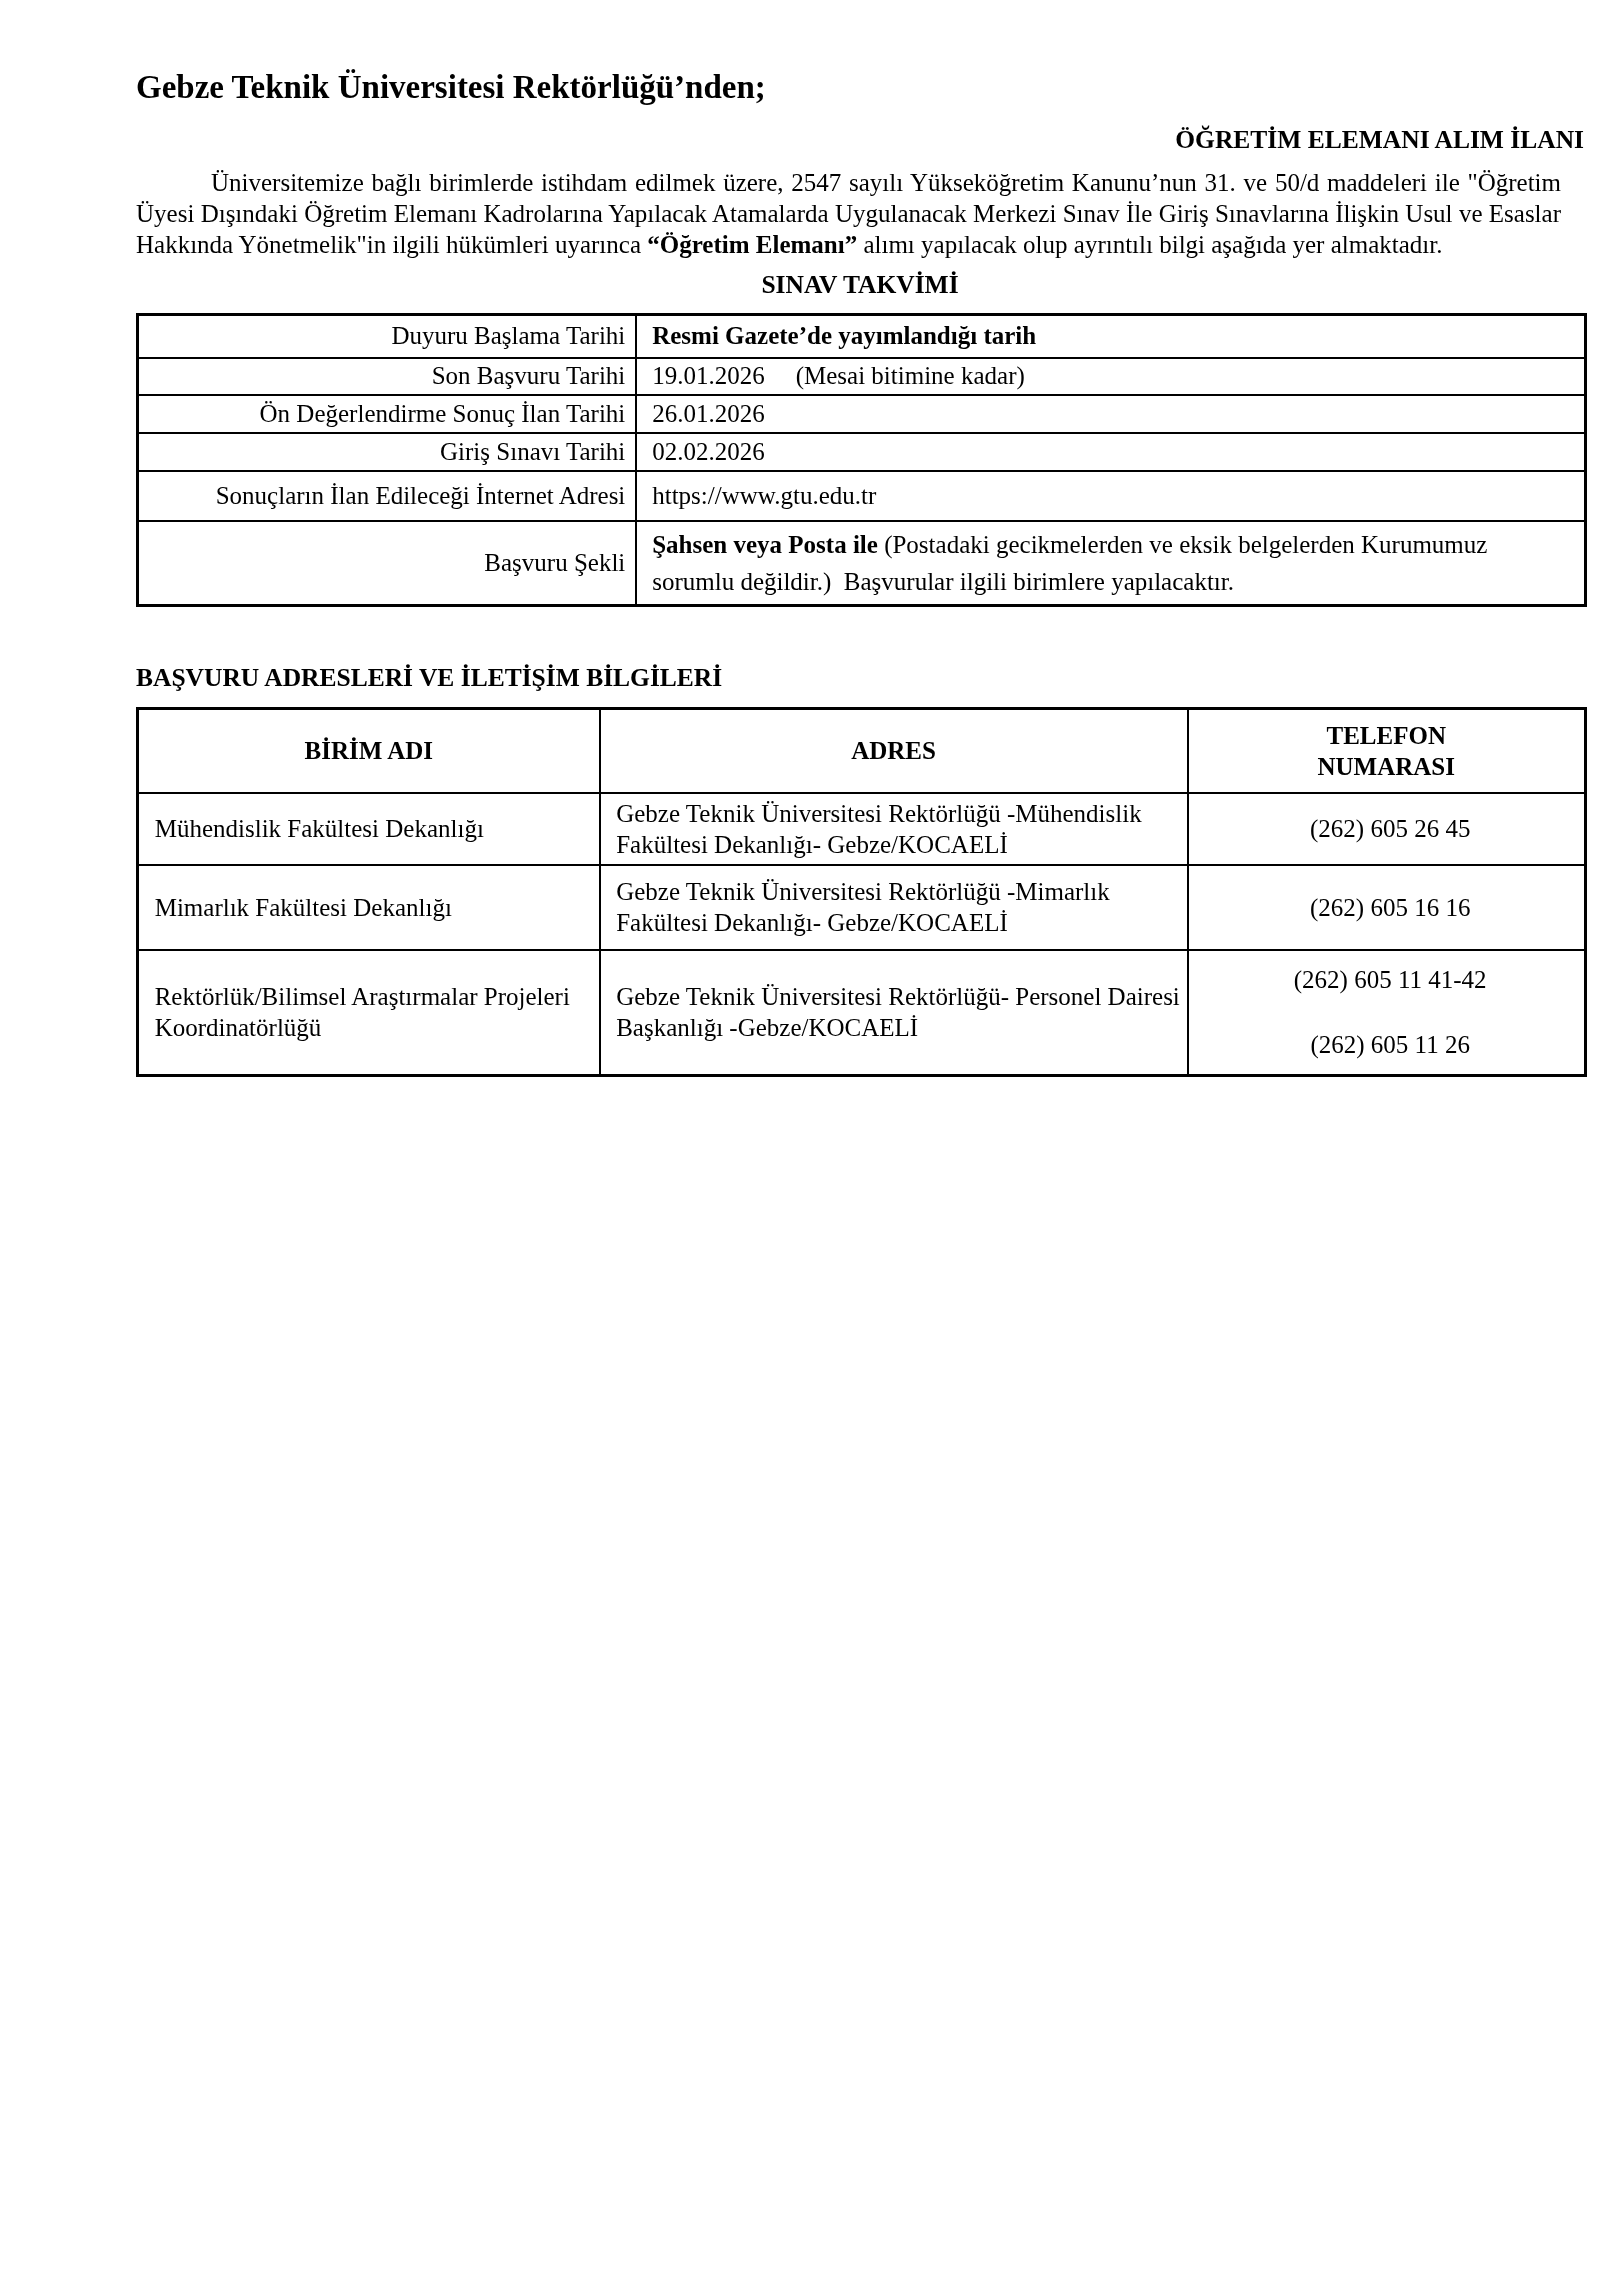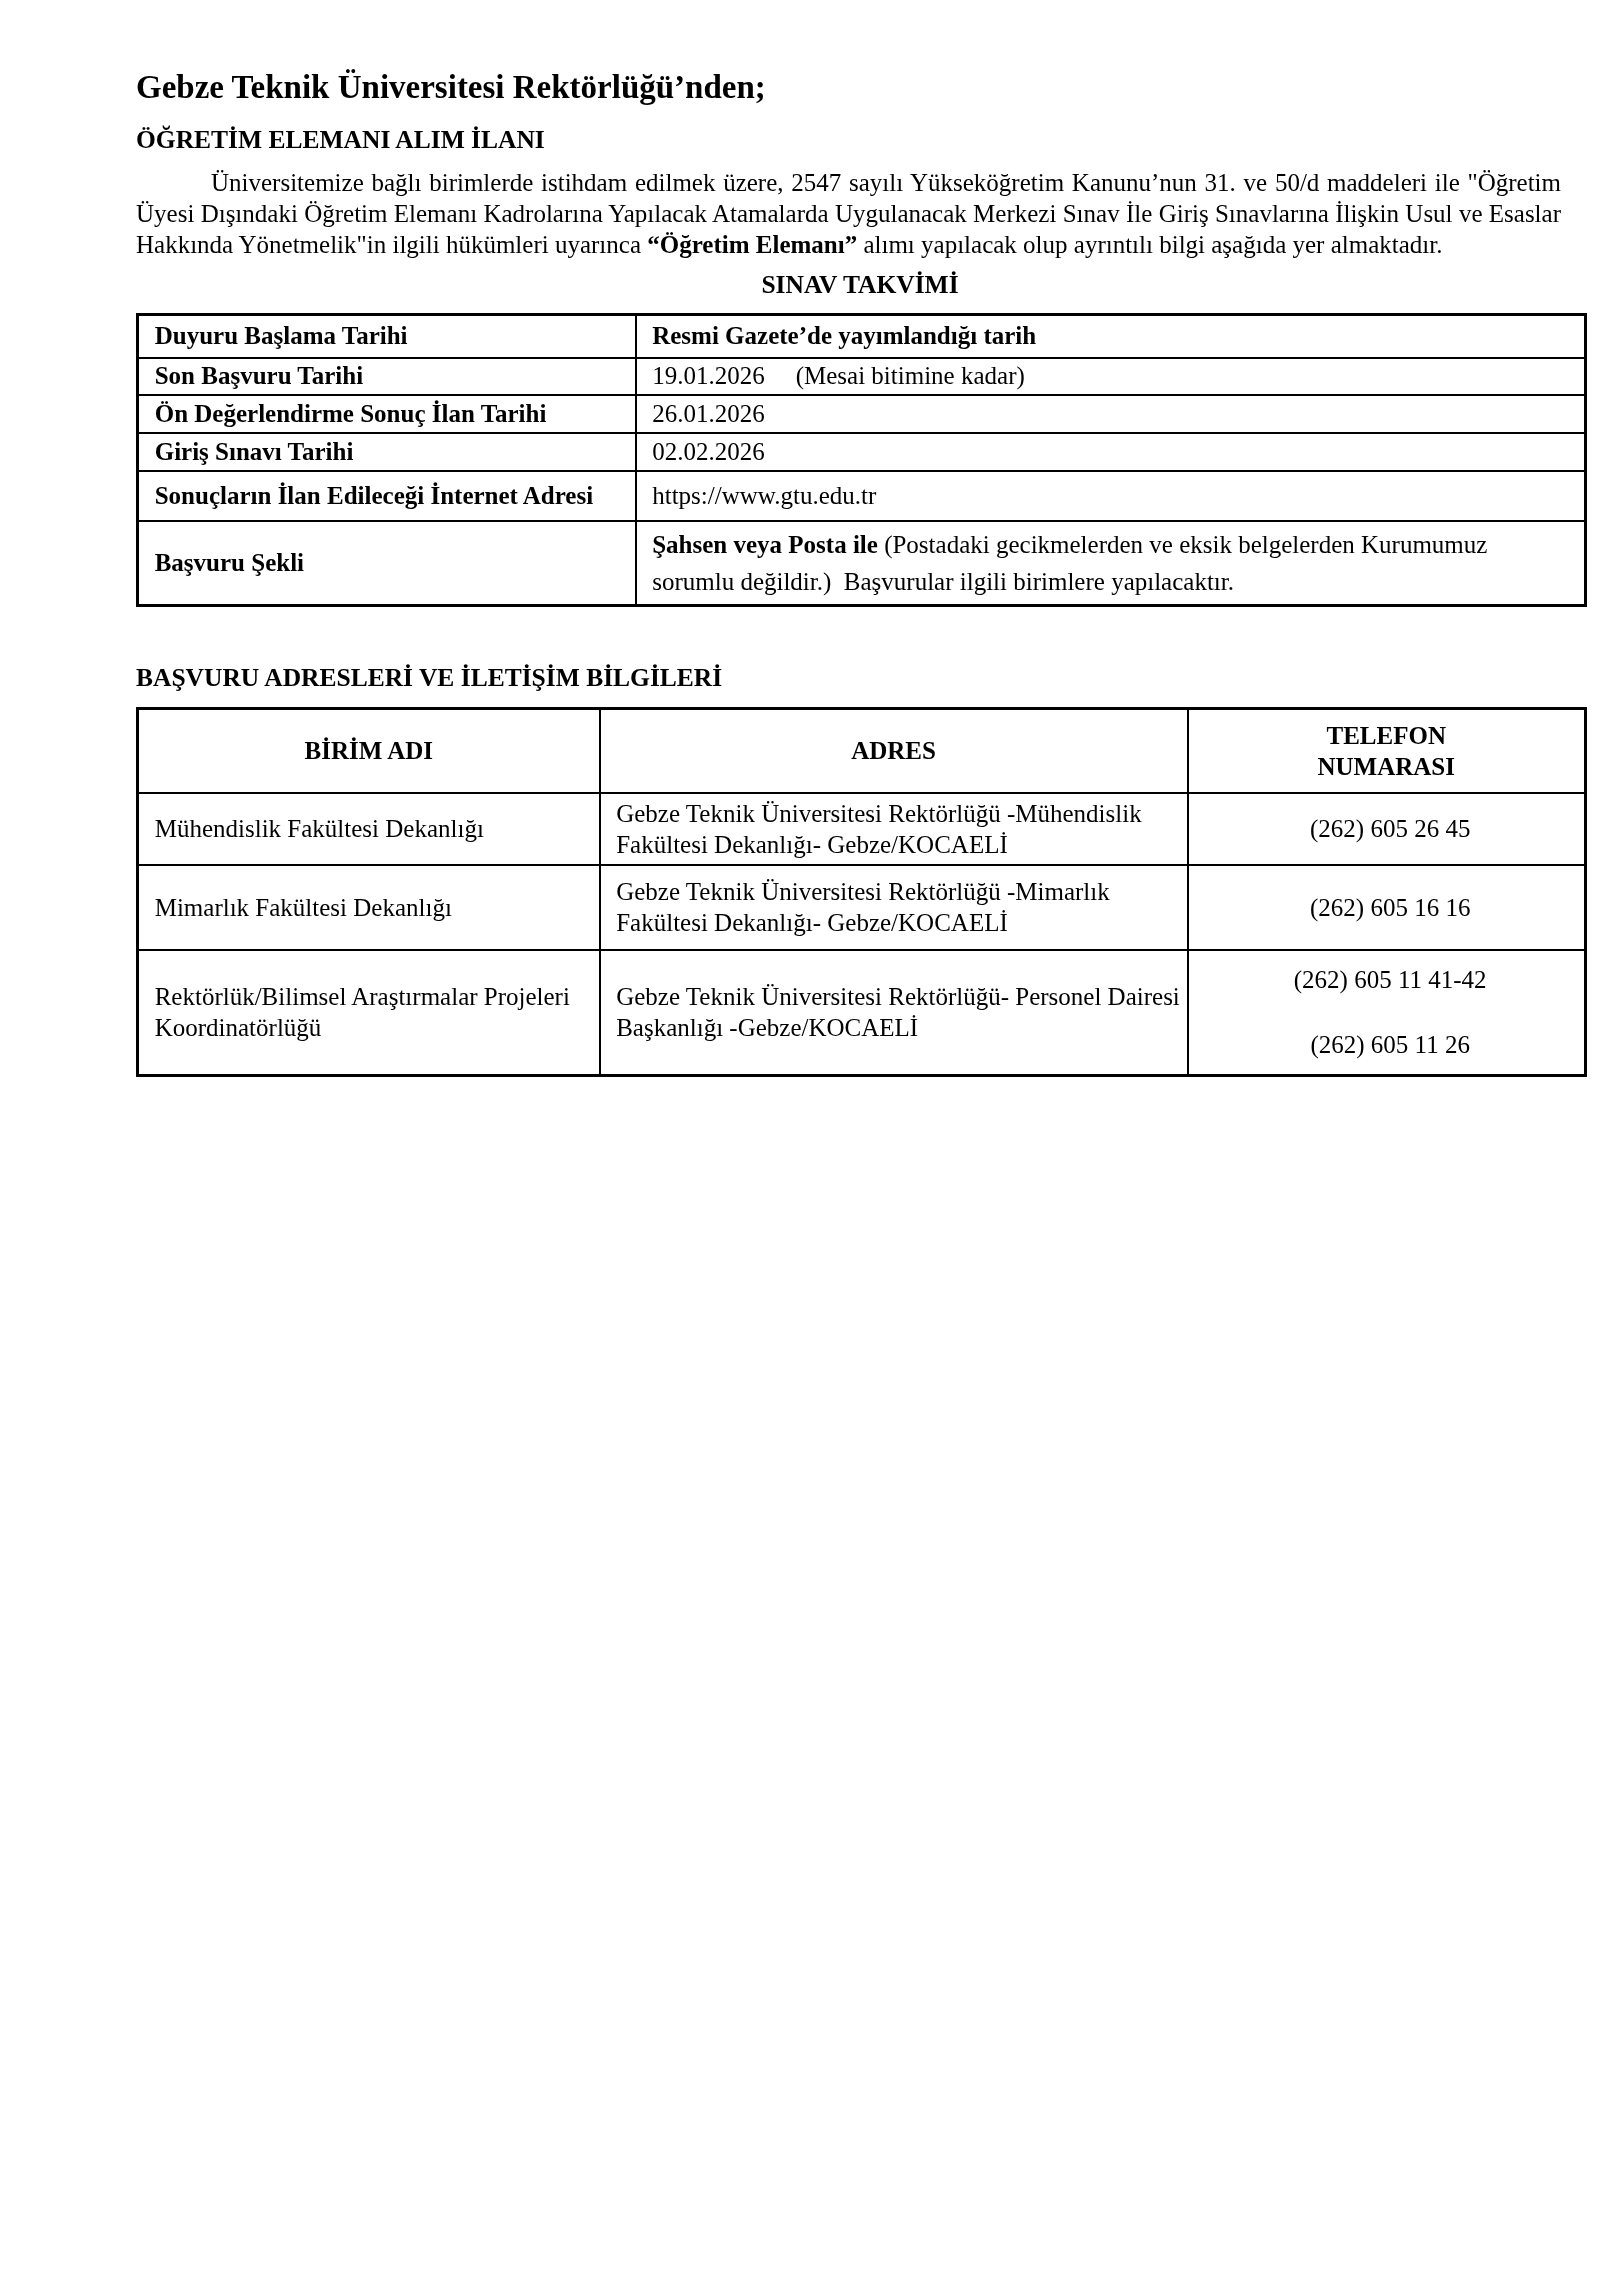--- a/index.html
+++ b/index.html
@@ -12,40 +12,40 @@
   .page { position: relative; width: 1623px; height: 2295px; background: #ffffff; overflow: hidden; }
   .content { position: absolute; left: 108px; top: 0; width: 1448px; margin-left: 28px; }
 
   .doc-title {
     margin: 0; padding-top: 68px;
     font-size: 33px; font-weight: bold; line-height: 38px;
   }
   .doc-heading {
     margin-top: 17px;
     font-size: 25.5px; font-weight: bold; line-height: 33px;
-    text-align: left;
+    text-align: right;
   }
   .intro {
     margin-top: 10.5px; width: 1425px;
     line-height: 31px; text-align: justify;
   }
   .intro p { margin: 0; text-indent: 75px; }
   .sec-title { margin-top: 10.5px; font-size: 25.5px; font-weight: bold; line-height: 30px; text-align: center; }
   .sec-title2 { margin-top: 56px; font-size: 25.5px; font-weight: bold; line-height: 30px; }
 
   table { border-collapse: collapse; table-layout: fixed; width: 1448px; background: #ffffff; }
   .t1 { margin-top: 13px; }
   .t2 { margin-top: 14.4px; }
   table, td, th { border: 2.6px solid #000000; }
   .t1 { border-width: 3.3px; }
   .t2 { border-width: 3.3px; }
 
   td, th { vertical-align: middle; overflow: hidden; }
   .t1 td { padding: 3.9px 9.2px 3.9px 15.7px; }
-  .t1 .lbl { font-weight: bold; }
+  .t1 .lbl { font-weight: normal; text-align: right; }
   .t1 .vb { font-weight: bold; text-align: center; }
   .t1 .note { margin-left: 31px; }
   .t1 .wrapcell { line-height: 37px; }
 
   .t2 th { font-weight: bold; text-align: center; line-height: 31px; padding: 3.9px 6.5px; }
   .t2 td { padding: 3.9px 7.8px 3.9px 15.7px; }
   .unit-cell div, .address-cell div { white-space: nowrap; line-height: 31px; }
   .phone-cell { text-align: center; padding: 3.9px 6.5px; }
   .phone-cell div { line-height: 31px; }
   td.phone-cell div + div { margin-top: 34px; }

